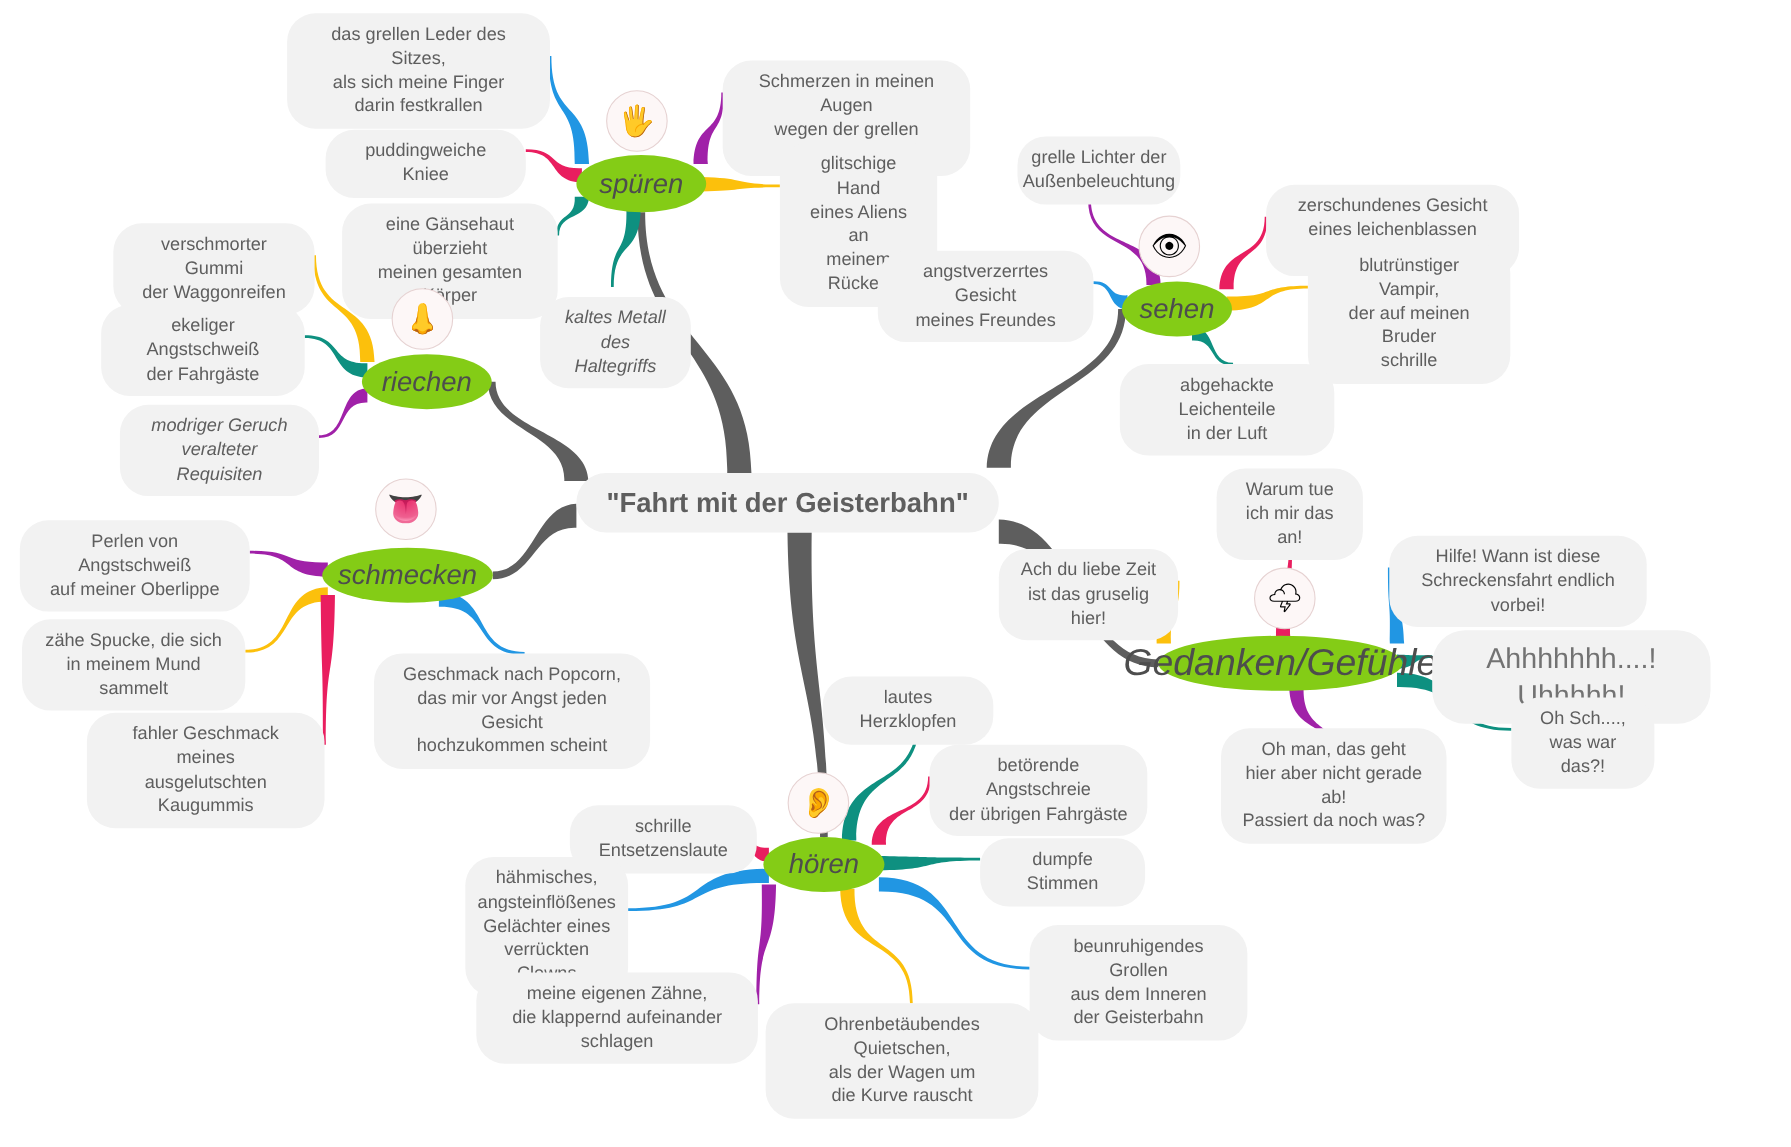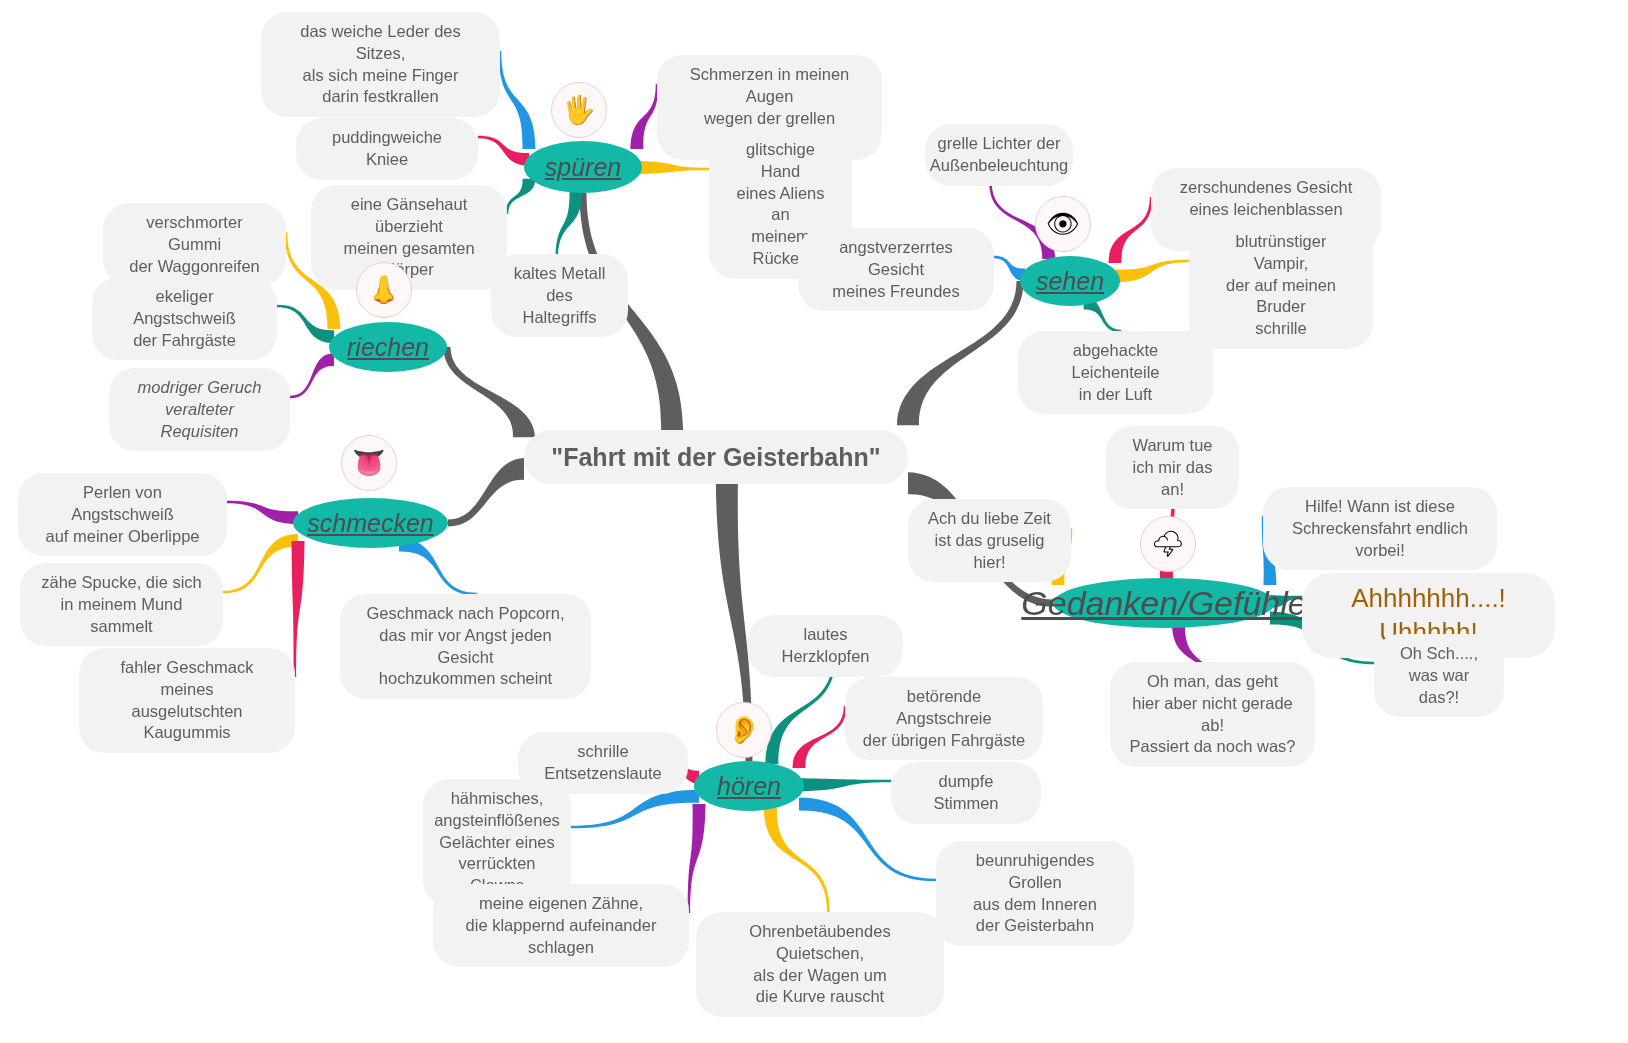--- a/index.html
+++ b/index.html
@@ -23,32 +23,31 @@
     font-size:16.5px;
     line-height:1.32;
     text-align:center;
     padding:9px 17px;
     box-sizing:border-box;
     white-space:pre-line;
     display:flex;
     align-items:center;
     justify-content:center;
   }
-  .leaf.big{font-size:26px;color:#a16207;border-radius:30px;padding:8px 22px;}
+  .leaf.big{font-size:26px;color:#737373;border-radius:30px;padding:8px 22px;}
 
   .branch{
     position:absolute;
-    background:#14b8a6;
+    background:#84cc16;
     border-radius:50%/50%;
     color:#4d4d4d;
     font-style:italic;
     font-size:25px;
     display:flex;align-items:center;justify-content:center;
     box-sizing:border-box;
-    text-decoration:underline;
   }
   .branch.wide{font-size:34px;}
 
   #central{
     position:absolute;
     background:#f2f2f2;
     border-radius:46px;
     color:#5e5e5e;
     font-weight:bold;
     font-size:25px;
@@ -114,27 +113,27 @@
         <path d="M 1276.5 585 C 1275.525 542.22, 1264.25 558.78, 1264.25 516 L 1261.75 516 C 1261.75 558.78, 1264.475 542.22, 1263.5 585 Z" fill="#2196e3"></path>
         <path d="M 1270 608 C 1289.84 607.025, 1282.16 598.25, 1302 598.25 L 1302 595.75 C 1282.16 595.75, 1289.84 595.975, 1270 595 Z" fill="#0e9080"></path>
         <path d="M 1270 624.5 C 1334.48 623.525, 1309.52 664.25, 1374 664.25 L 1374 661.75 C 1309.52 661.75, 1334.48 612.475, 1270 611.5 Z" fill="#0e9080"></path>
         <path d="M 1185.05 625 C 1184.075 670.26, 1219.57 652.74, 1219.57 698 L 1217.07 698 C 1217.07 652.74, 1173.0249999999999 670.26, 1172.05 625 Z" fill="#a021a8"></path>
       </g>
   </svg>
   <div id="node-layer">
       <div id="central" style="left: 524px; top: 430px; width: 384px; height: 54px;">"Fahrt mit der Geisterbahn"</div>
       <div class="branch" style="left: 524px; top: 141px; width: 118px; height: 52px;">spüren</div>
       <div class="badge" style="left: 551px; top: 82px;">🖐</div>
-      <div class="leaf" style="left: 261px; top: 12px; width: 239px; min-height: 78px;">das weiche Leder des Sitzes,
+      <div class="leaf" style="left: 261px; top: 12px; width: 239px; min-height: 78px;">das grellen Leder des Sitzes,
 als sich meine Finger
 darin festkrallen</div>
       <div class="leaf" style="left: 296px; top: 118px; width: 182px; min-height: 38px;">puddingweiche Kniee</div>
       <div class="leaf" style="left: 311px; top: 185px; width: 196px; min-height: 58px;">eine Gänsehaut überzieht
 meinen gesamten Körper</div>
-      <div class="leaf" style="left: 491px; top: 254px; width: 137px; min-height: 58px;">kaltes Metall
+      <div class="leaf" style="left: 491px; top: 270px; width: 137px; min-height: 58px; font-style: italic;">kaltes Metall
 des Haltegriffs</div>
       <div class="leaf" style="left: 657px; top: 55px; width: 225px; min-height: 58px;">Schmerzen in meinen Augen
 wegen der grellen Neonlichter</div>
       <div class="leaf" style="left: 709px; top: 130px; width: 143px; min-height: 78px;">glitschige Hand
 eines Aliens an
 meinem Rücken</div>
       <div class="branch" style="left: 1020px; top: 256px; width: 100px; height: 50px;">sehen</div>
       <div class="badge" style="left: 1035px; top: 196px;">👁</div>
       <div class="leaf" style="left: 925px; top: 124px; width: 148px; min-height: 58px;">grelle Lichter der
 Außenbeleuchtung</div>

